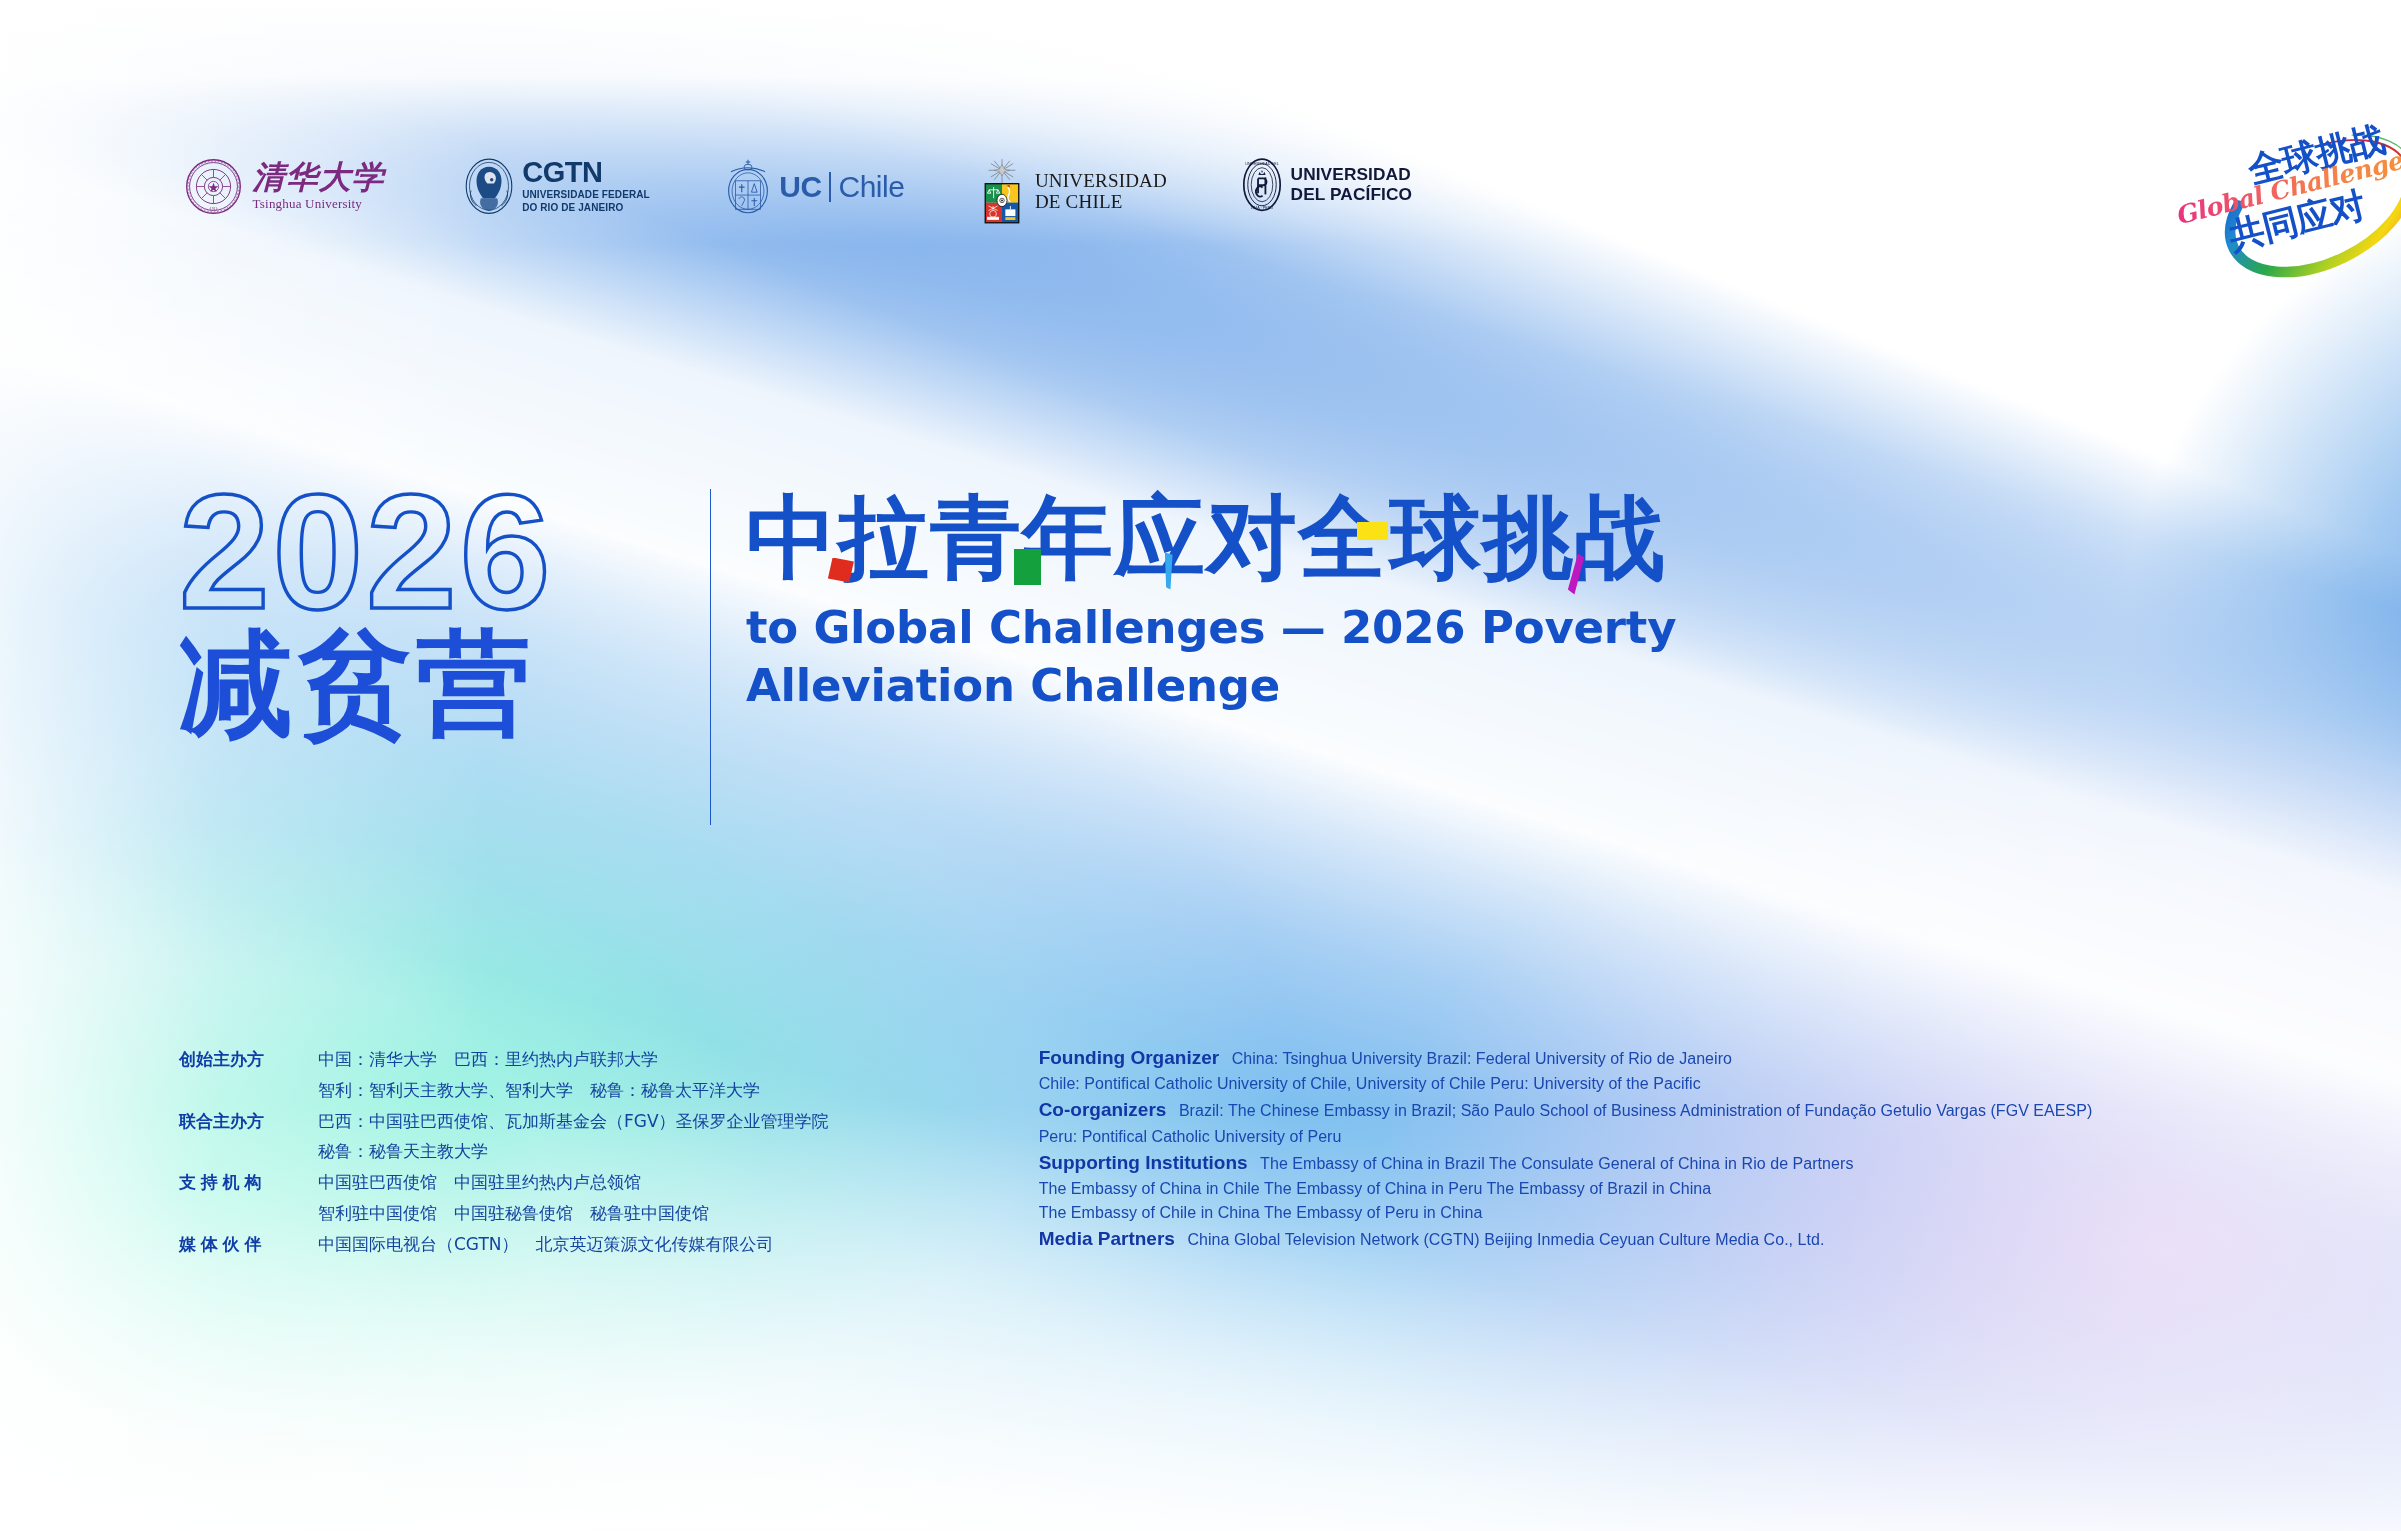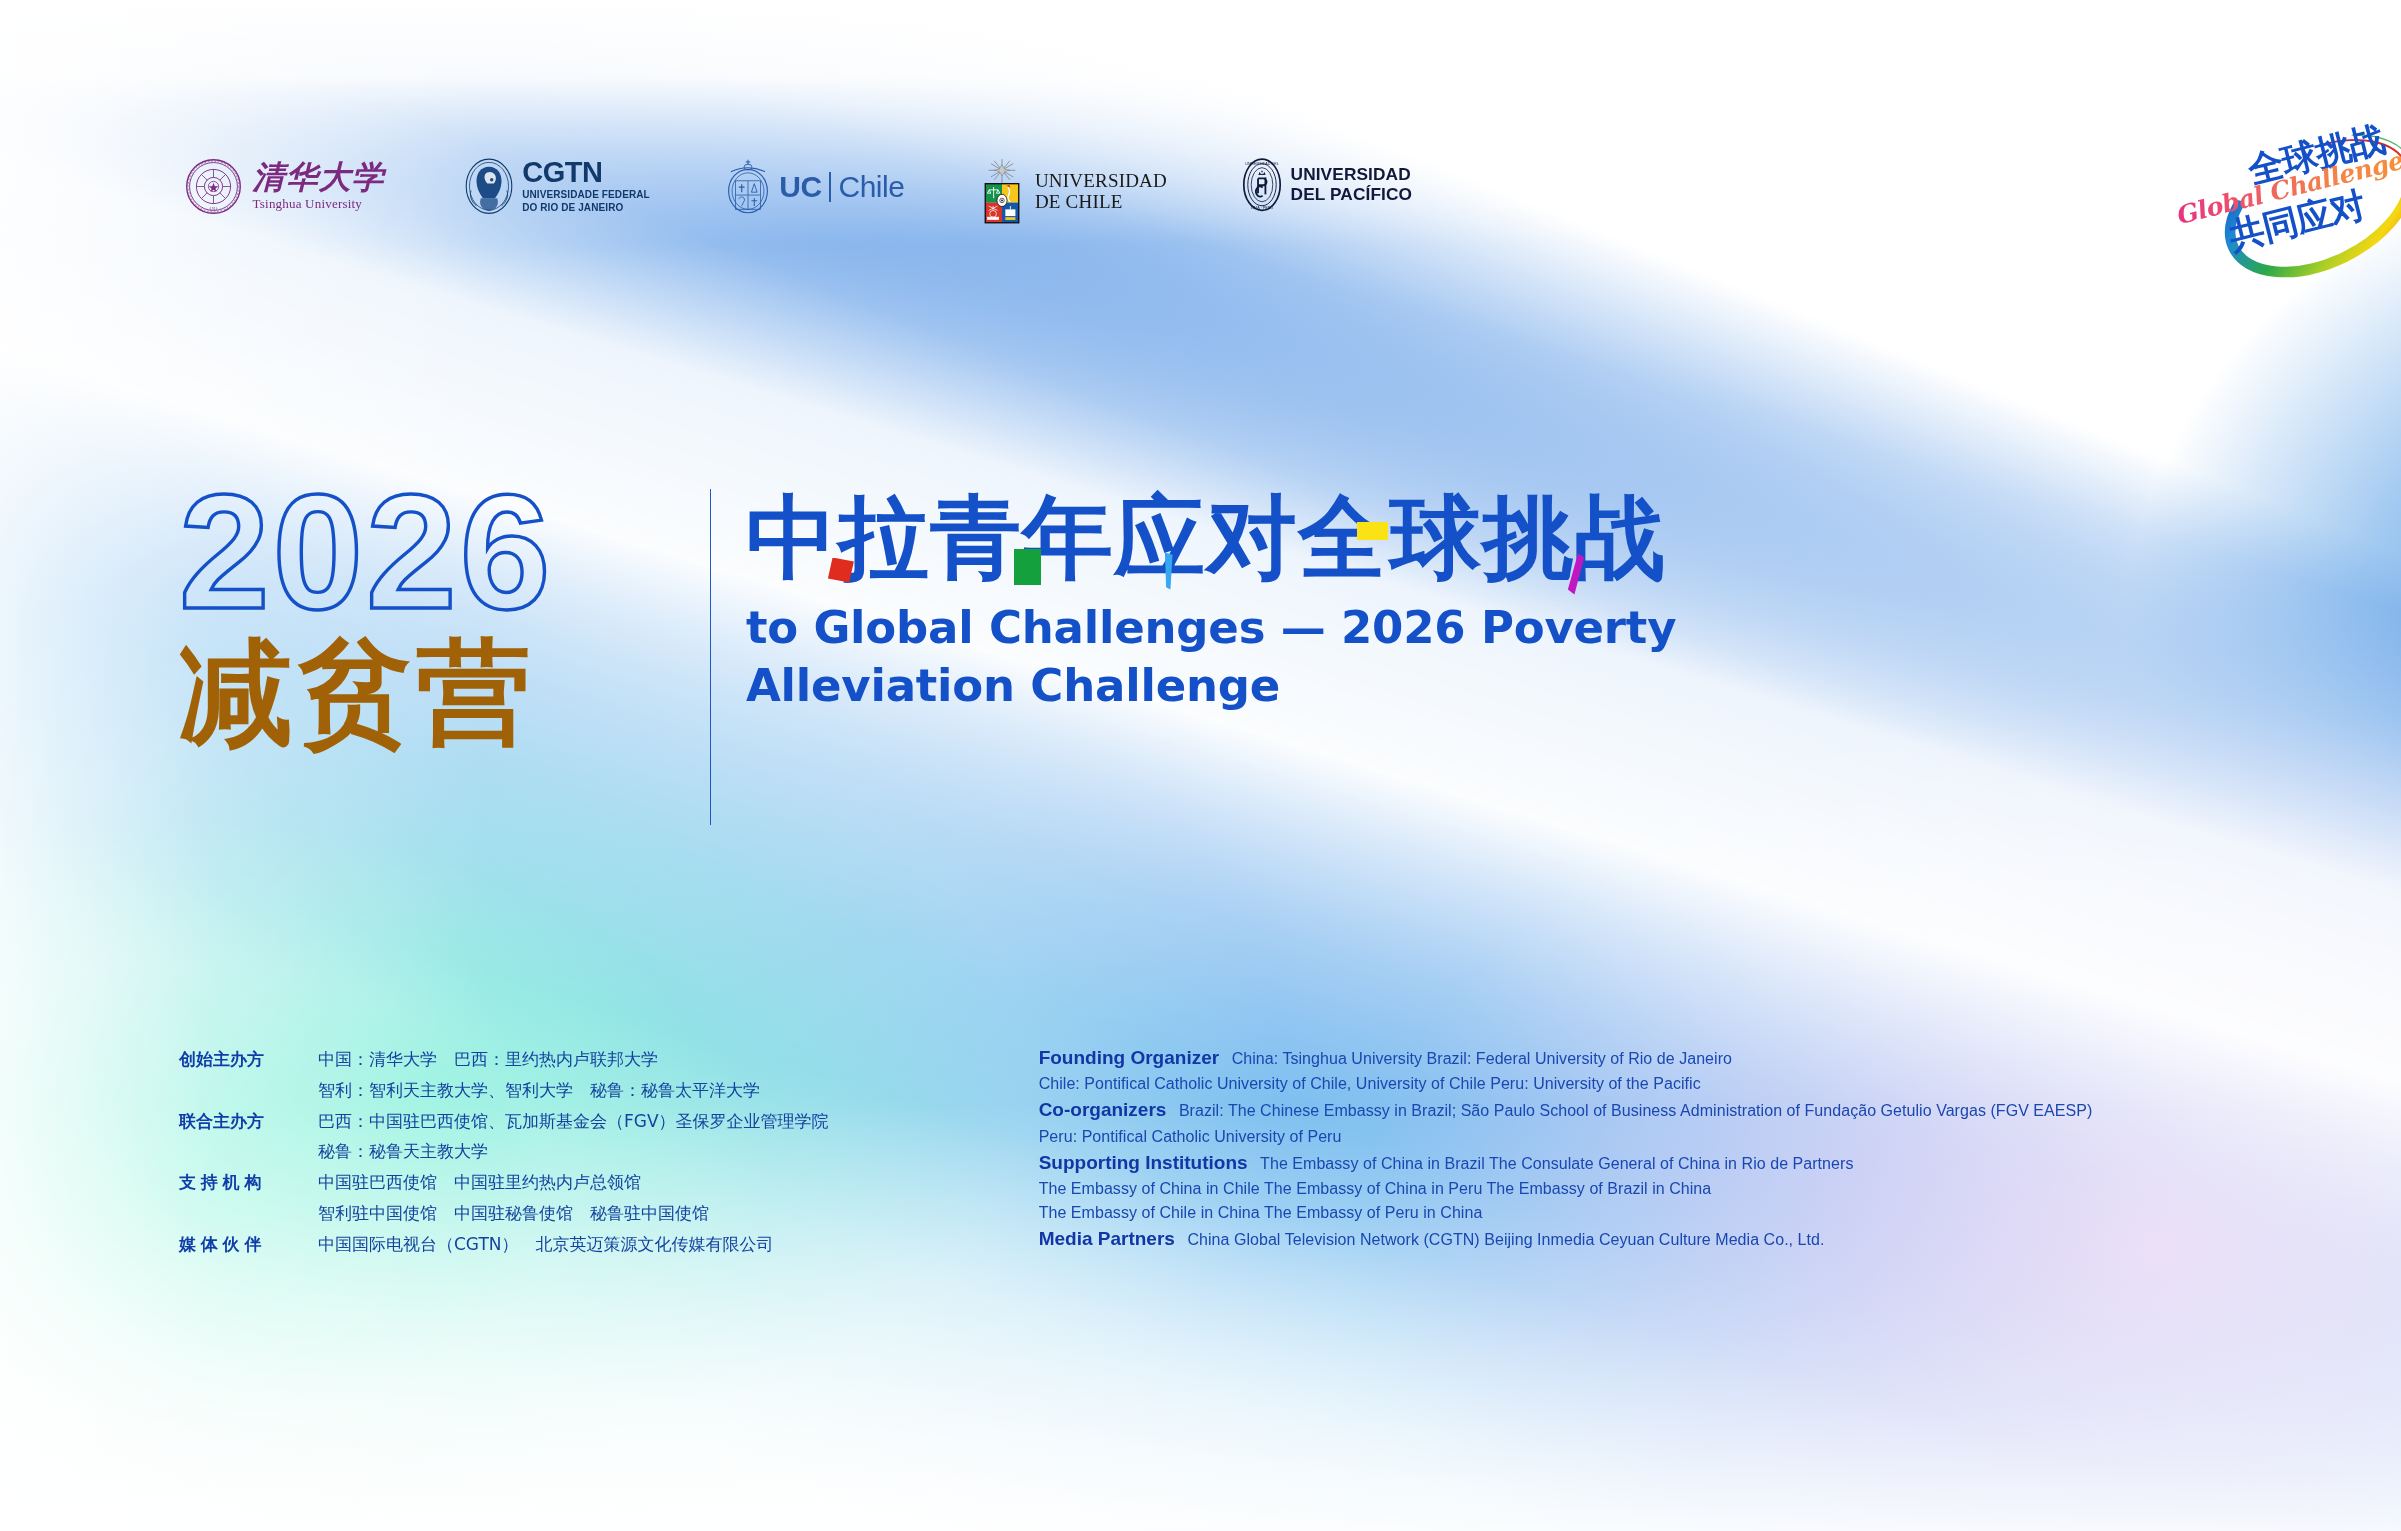--- a/index.html
+++ b/index.html
@@ -155,22 +155,22 @@
   .year-block{ width:519px; }
   .year{
     font-size:163px; font-weight:700; line-height:0.88;
     color:transparent;
     -webkit-text-stroke:3.4px #1450c8;
     letter-spacing:2.9px;
     font-family:"Liberation Sans", sans-serif;
   }
   .campname{
     font-size:114px; font-weight:700; line-height:1.0;
-    color:#a16207; letter-spacing:4.8px; margin-top:12.5px;
-    font-family:Liberation Sans, sans-serif;
+    color:#1d4ed8; letter-spacing:4.8px; margin-top:12.5px;
+    font-family:Liberation Mono, monospace;
   }
   .divider{
     width:1.4px; background:#1450c8; margin:8.6px 0 0 11.5px;
     height:336px; opacity:0.95;
   }
   .heading-block{ margin-left:35px; padding-top:11.5px; }
 
   .cn-head{
     font-size:91px; font-weight:700; line-height:1.0;
     color:#1450c8; letter-spacing:1px; white-space:nowrap;

